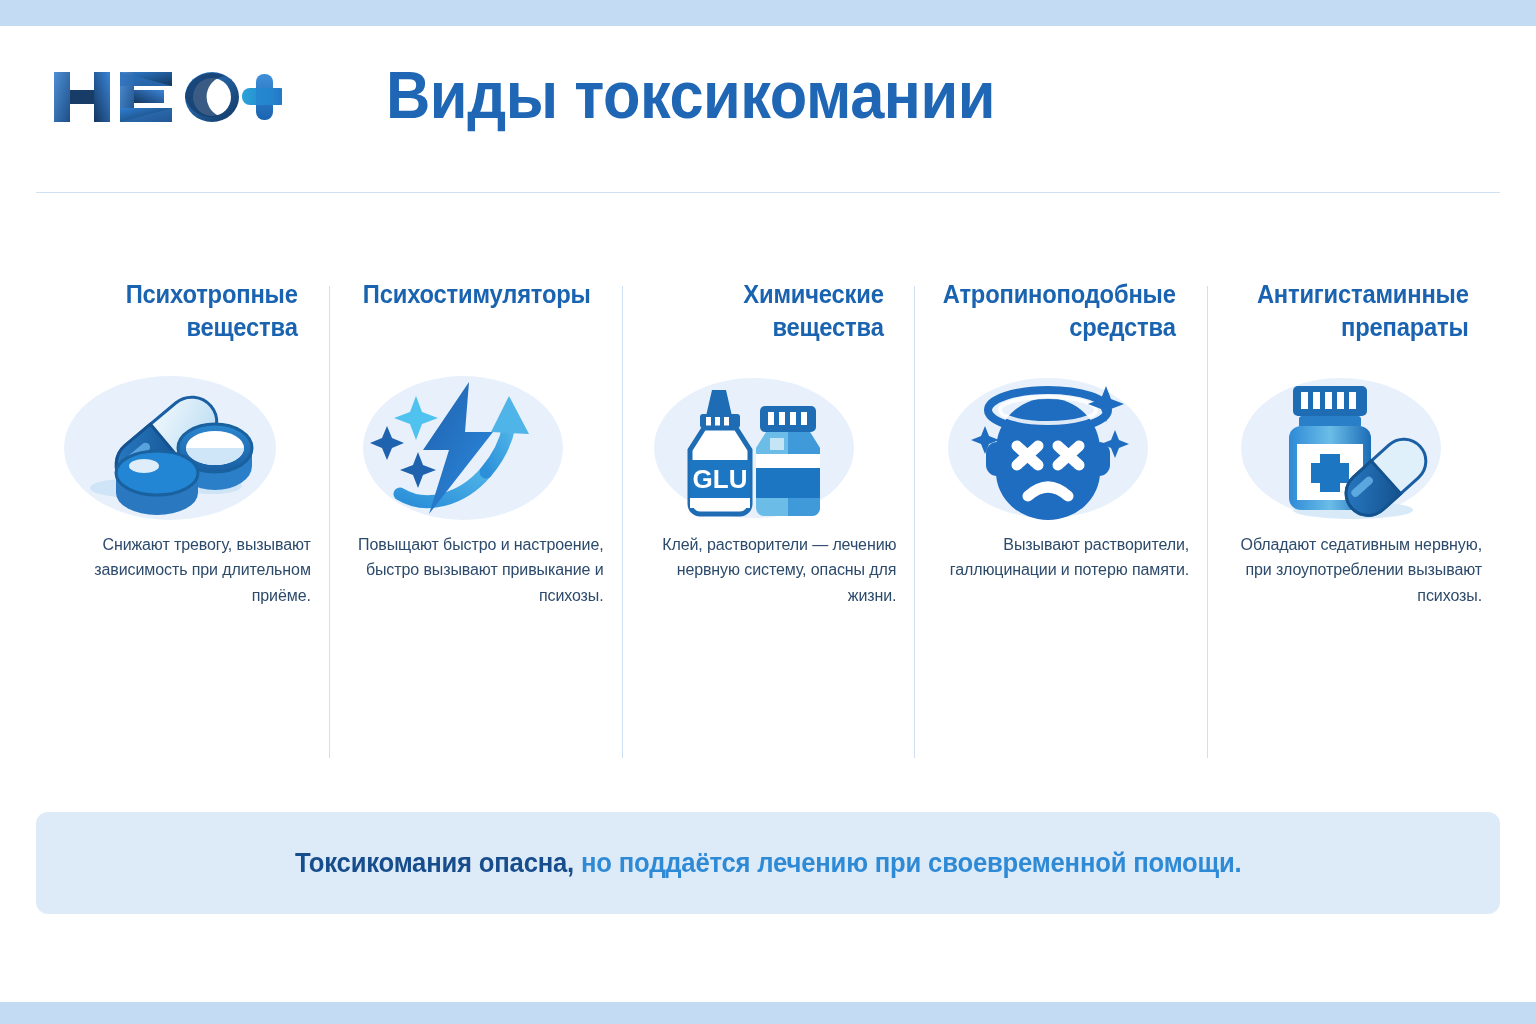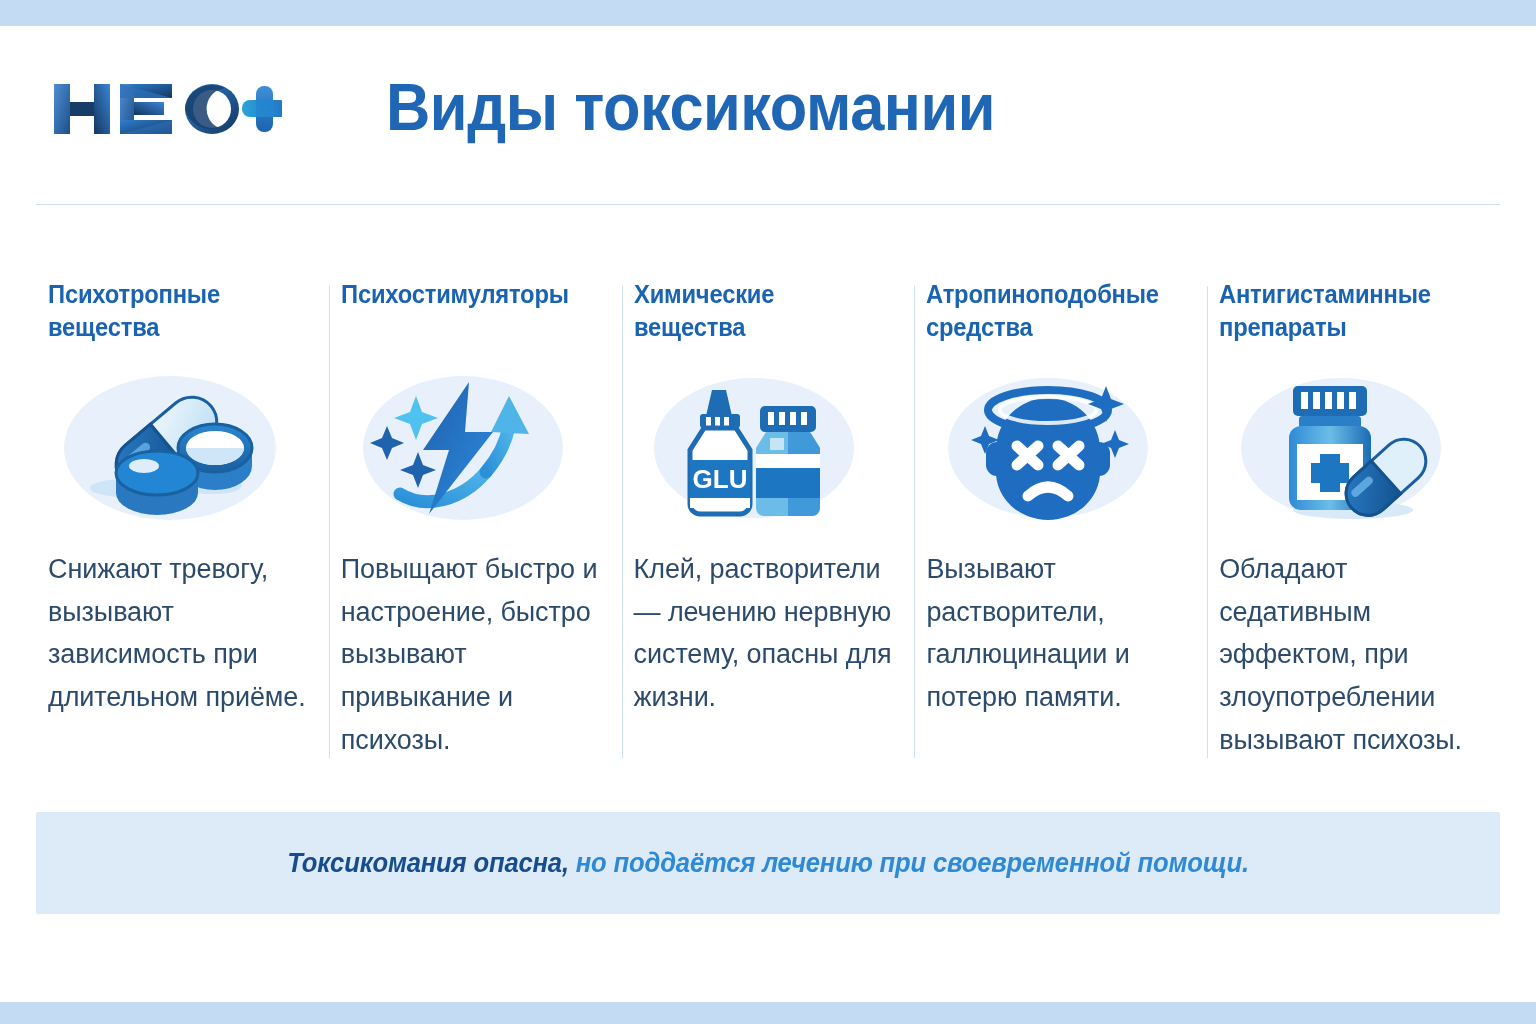--- a/index.html
+++ b/index.html
@@ -33,21 +33,21 @@
     left: 0;
     top: 26px;
     width: 1536px;
     height: 976px;
     background: #ffffff;
   }
 
   
   .header {
     position: absolute;
-    left: 0; top: 12px;
+    left: 0; top: 0;
     width: 1536px;
     height: 160px;
   }
   .logo {
     position: absolute;
     left: 52px;
     top: 40px;
     width: 230px;
     height: 62px;
   }
@@ -75,20 +75,21 @@
   }
 
   
   .columns {
     position: absolute;
     left: 36px;
     top: 252px;
     width: 1464px;
     height: 490px;
     display: flex;
+    text-align: right;
   }
   .col {
     position: relative;
     flex: 1 1 0;
     padding: 0 18px 0 12px;
     box-sizing: border-box;
   }
   .col + .col::before {
     content: "";
     position: absolute;
@@ -112,40 +113,38 @@
     margin-top: 14px;
     height: 168px;
     display: flex;
     align-items: center;
     justify-content: flex-start;
     padding-left: 4px;
     text-decoration: underline;
   }
   .icon-wrap svg { display: block; }
   .col-text {
-    margin-top: 16px;
-    font-size: 27px;
+    font-size: 16px;
     line-height: 1.58;
     color: #2c4a6b;
     letter-spacing: -0.1px;
   }
 
   
   .banner {
     position: absolute;
     left: 36px;
     top: 786px;
     width: 1464px;
     height: 102px;
     background: #ddebf8;
-    border-radius: 2px;
+    border-radius: 12px;
     display: flex;
     align-items: center;
     justify-content: center;
-    font-style: italic;
   }
   .banner-text {
     font-size: 27px;
     font-weight: 700;
     letter-spacing: -0.2px;
     transform: scaleX(0.95);
     white-space: nowrap;
   }
   .banner-strong { color: #174d8c; }
   .banner-light  { color: #2f8ad6; }
@@ -385,21 +384,21 @@
             <rect x="97" y="86" width="20" height="38" fill="#1d76c2"></rect>
             <rect x="88" y="95" width="38" height="20" fill="#1d76c2"></rect>
 
             <g transform="rotate(-42 160 112)">
               <rect x="118" y="90" width="92" height="44" rx="22" fill="#dff0fb" stroke="#1a5fa3" stroke-width="3"></rect>
               <path d="M118 112a22 22 0 0 1 22-22h24v44h-24a22 22 0 0 1-22-22z" fill="url(#capG2)" stroke="#14538f" stroke-width="3"></path>
               <rect x="127" y="99" width="26" height="8" rx="4" fill="#66b2e8" opacity="0.85"></rect>
             </g>
           </svg>
         </div>
-        <div class="col-text">Обладают седативным эффектом, при злоупотреблении вызывают психозы.</div>
+        <div class="col-text">Обладают седативным нервную, при злоупотреблении вызывают психозы.</div>
       </div>
 
     </div>
 
     <div class="banner">
       <div class="banner-text">
         <span class="banner-strong">Токсикомания опасна,</span><span class="banner-light"> но поддаётся лечению при своевременной помощи.</span>
       </div>
     </div>
 

